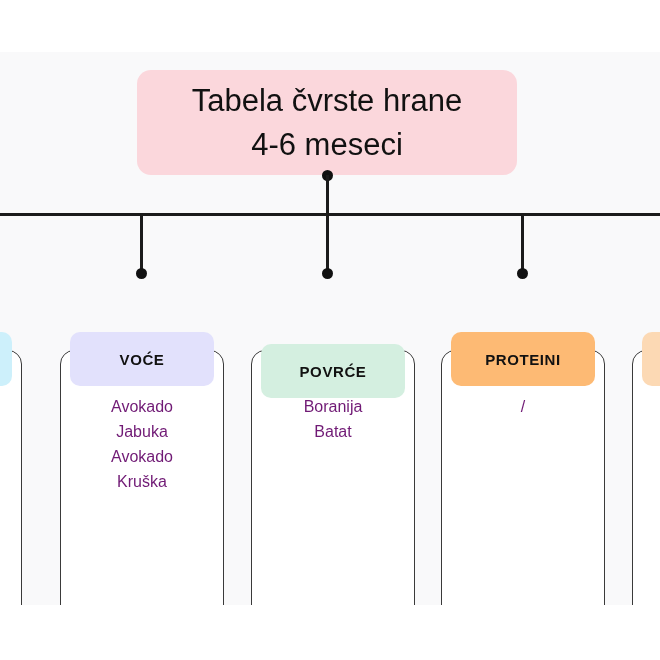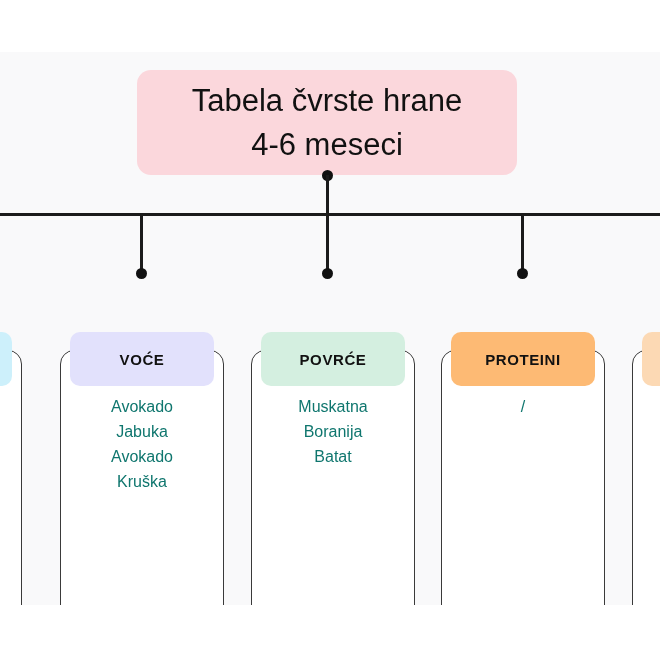--- a/index.html
+++ b/index.html
@@ -106,21 +106,21 @@
   .card-items {
     position: absolute;
     left: 8px;
     top: 62px;
     width: 148px;
     text-align: center;
   }
   .card-items .item {
     font-size: 16px;
     line-height: 25px;
-    color: #0f766e;
+    color: #701a75;
   }
 </style>
 </head>
 <body>
 
 <div id="canvas">
 
   <div id="title-node">
     <div class="tline">Tabela čvrste hrane</div>
     <div class="tline">4-6 meseci</div>
@@ -155,25 +155,24 @@
     <div class="card-items">
       <div class="item">Avokado</div>
       <div class="item">Jabuka</div>
       <div class="item">Avokado</div>
       <div class="item">Kruška</div>
     </div>
   </div>
 
   <div class="card" style="left:251px;">
     <div class="card-body"></div>
-    <div class="card-head" style="background:#d4efe0;">
+    <div class="card-head" style="background:#d4efe0;margin-top:12px;">
       <span>POVRĆE</span>
     </div>
     <div class="card-items">
-      <div class="item">Muskatna</div>
       <div class="item">Boranija</div>
       <div class="item">Batat</div>
     </div>
   </div>
 
   <div class="card" style="left:441px;">
     <div class="card-body"></div>
     <div class="card-head" style="background:#fdba74;">
       <span>PROTEINI</span>
     </div>

